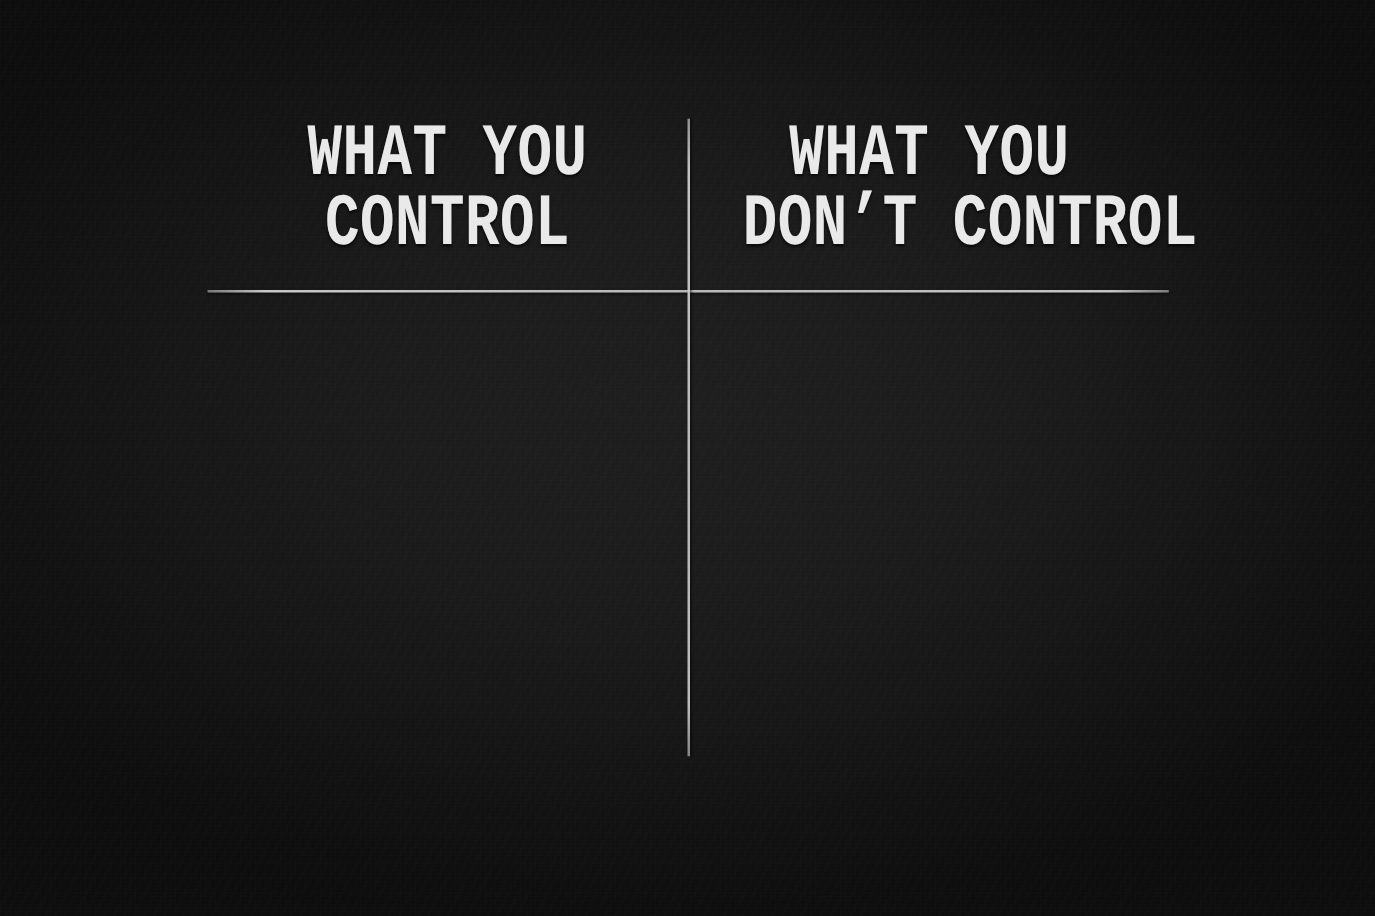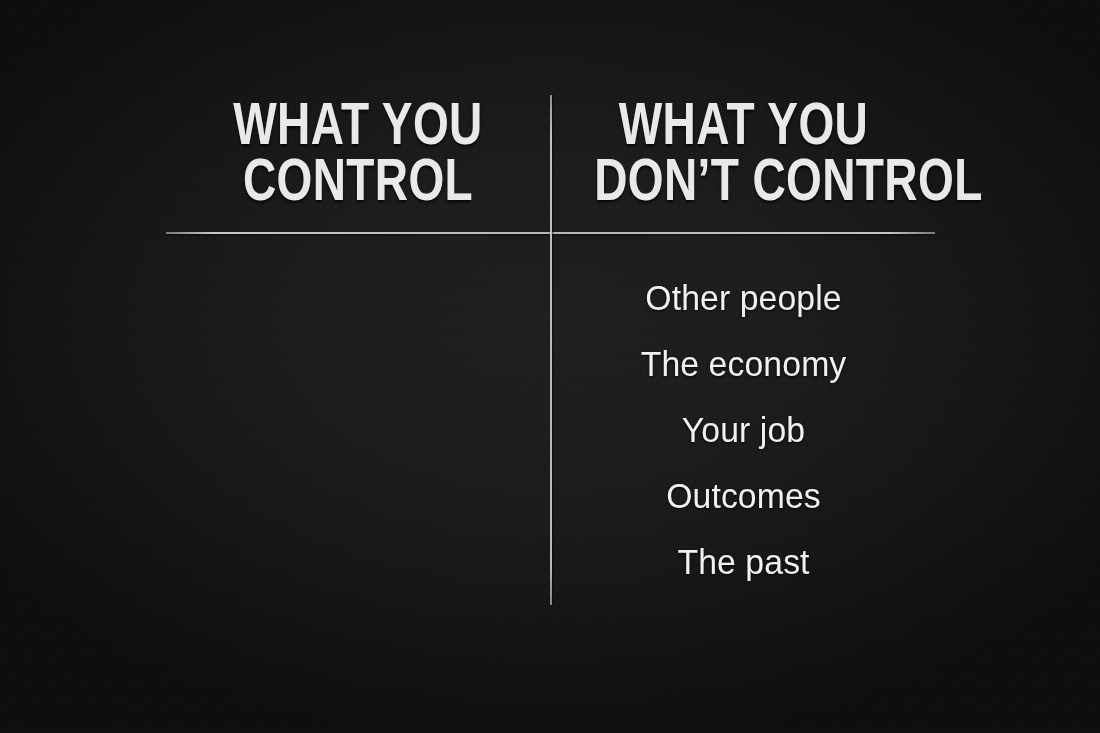--- a/index.html
+++ b/index.html
@@ -67,20 +67,21 @@
         rgba(205,205,205,.9) 92%,
         rgba(180,180,180,.7) 100%);
     box-shadow:1px 0 2px rgba(0,0,0,.7);
   }
 
   
   .col {
     position:absolute;
     top:0;
     height:515px;
+    font-family:Liberation Mono, monospace;
   }
   .col-left  { left:166px;  width:384px; }
   .col-right { left:552px;  width:383px; }
 
   .col-head {
     position:absolute;
     top:96px;
     left:0;
     width:100%;
     text-align:center;
@@ -131,23 +132,16 @@
       <span class="ln">WHAT YOU</span>
       <span class="ln">CONTROL</span>
     </div>
   </div>
 
   <div class="col col-right">
     <div class="col-head">
       <span class="ln">WHAT YOU</span>
       <span class="ln">DON’T CONTROL</span>
     </div>
-    <ul class="col-list">
-      <li>Other people</li>
-      <li>The economy</li>
-      <li>Your job</li>
-      <li>Outcomes</li>
-      <li>The past</li>
-    </ul>
   </div>
 
   <div id="grain"></div>
 </div>
 
 </body></html>

